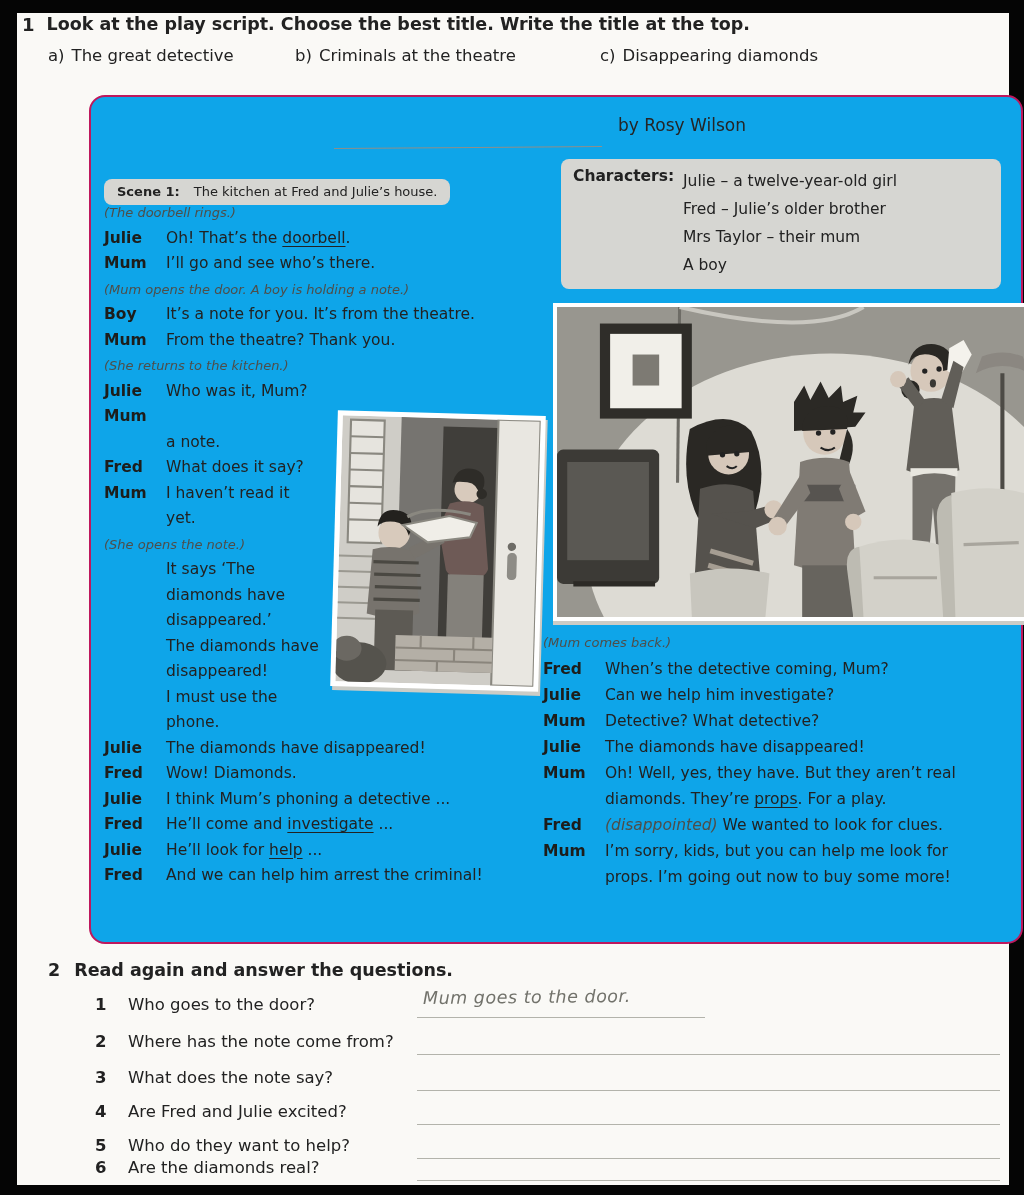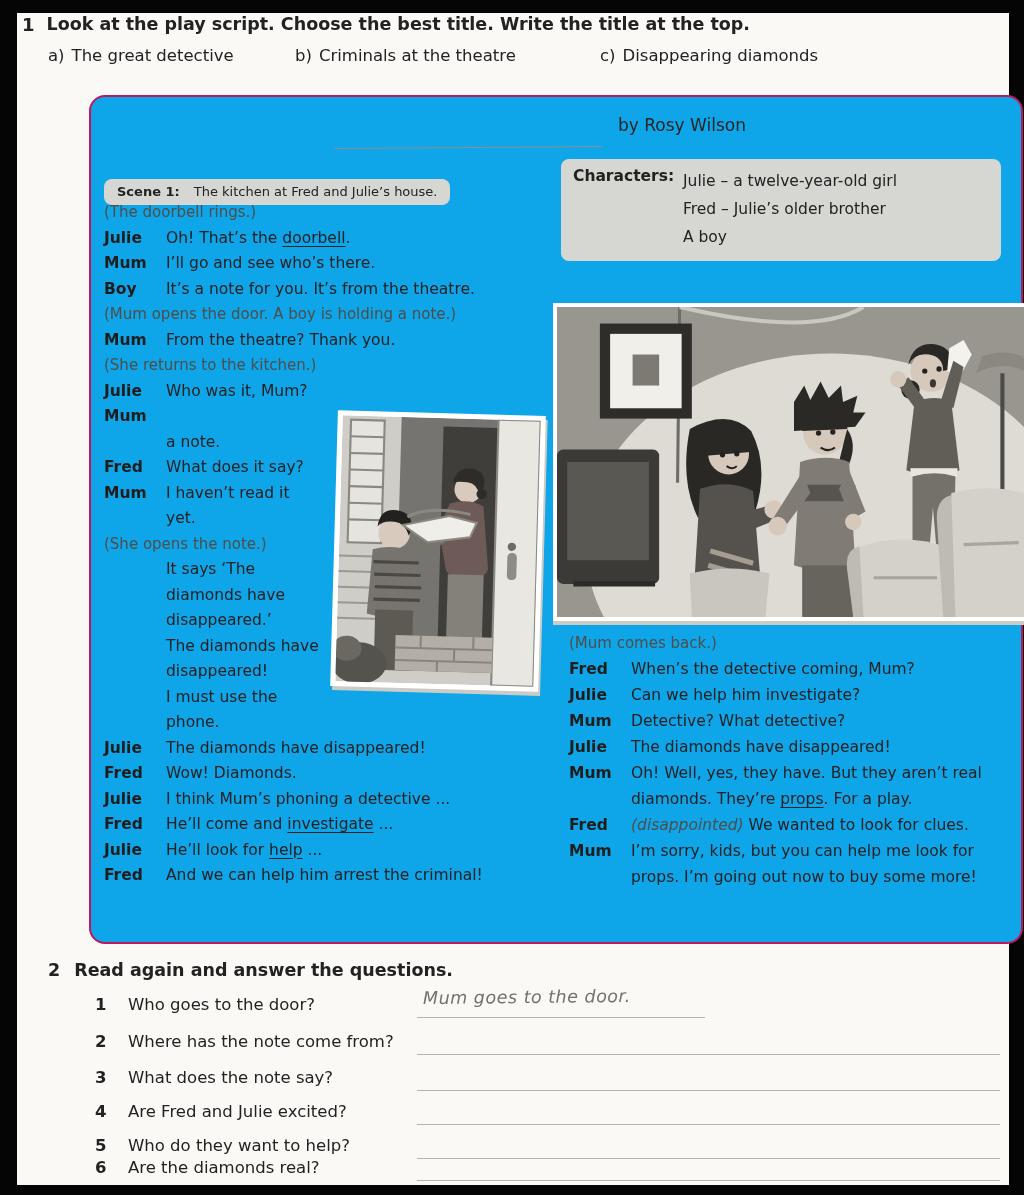--- a/index.html
+++ b/index.html
@@ -30,27 +30,27 @@
   .hl{background:#d6d6d2;border-radius:8px;}
   #scene-box{position:absolute;left:13px;top:82px;padding:5px 13px 6px;font-size:13px;white-space:nowrap;}
   #scene-label{font-weight:bold;margin-right:14px;}
   #chars-box{position:absolute;left:470px;top:62px;width:416px;padding:8px 12px 10px;font-size:15.5px;}
   #chars-grid{display:flex;}
   #chars-label{flex:0 0 110px;font-weight:bold;}
   .char-line{line-height:28px;}
 
   .dialog{position:absolute;font-size:15.5px;}
   #left-dialog{left:13px;top:103px;width:452px;}
-  #right-dialog{left:478px;top:533px;width:456px;}
+  #right-dialog{left:452px;top:533px;width:456px;}
   #left-dialog .dialog-row{line-height:25.5px;}
   #right-dialog .dialog-row{line-height:26px;}
   .dialog-row{display:flex;}
   .speaker{flex:0 0 62px;font-weight:bold;color:#1d1d1b;}
   .speech{flex:1;}
-  .direction{color:#4e4e4a;font-size:15px;}
+  .direction{font-style:italic;color:#4e4e4a;font-size:13px;}
   .uline{text-decoration:underline;text-underline-offset:3px;}
   .idir{font-style:italic;color:#4e4e4a;}
 
   
   .illo{position:absolute;background:#fff;}
   #door-illo{left:243px;top:316px;width:198px;height:266px;padding:5px;transform:rotate(1.6deg);
              box-shadow:2px 4px 0 #ccccc6;}
   #room-illo{left:462px;top:206px;width:474px;height:310px;padding:4px;box-shadow:0 4px 0 #ccccc6;}
   .illo svg{display:block;width:100%;height:100%;}
 
@@ -89,40 +89,41 @@
     <div id="scene-box" class="hl">
       <span id="scene-label">Scene 1:</span><span>The kitchen at Fred and Julie’s house.</span>
     </div>
 
     <div id="chars-box" class="hl">
       <div id="chars-grid">
         <div id="chars-label">Characters:</div>
         <div id="chars-list">
             <div class="char-line">Julie – a twelve-year-old girl</div>
             <div class="char-line">Fred – Julie’s older brother</div>
+            <div class="char-line">Mrs Taylor – their mum</div>
             <div class="char-line">A boy</div>
           </div>
       </div>
     </div>
 
     <div id="left-dialog" class="dialog">
         <div class="dialog-row direction">(The doorbell rings.)</div>
         <div class="dialog-row">
           <div class="speaker">Julie</div>
           <div class="speech"><span>Oh! That’s the </span><span class="uline">doorbell</span><span>.</span></div>
         </div>
         <div class="dialog-row">
           <div class="speaker">Mum</div>
           <div class="speech"><span>I’ll go and see who’s there.</span></div>
         </div>
+        <div class="dialog-row direction">(Mum opens the door. A boy is holding a note.)</div>
         <div class="dialog-row">
           <div class="speaker">Boy</div>
           <div class="speech"><span>It’s a note for you. It’s from the theatre.</span></div>
         </div>
-        <div class="dialog-row direction">(Mum opens the door. A boy is holding a note.)</div>
         <div class="dialog-row">
           <div class="speaker">Mum</div>
           <div class="speech"><span>From the theatre? Thank you.</span></div>
         </div>
         <div class="dialog-row direction">(She returns to the kitchen.)</div>
         <div class="dialog-row">
           <div class="speaker">Julie</div>
           <div class="speech"><span>Who was it, Mum?</span></div>
         </div>
         <div class="dialog-row">

